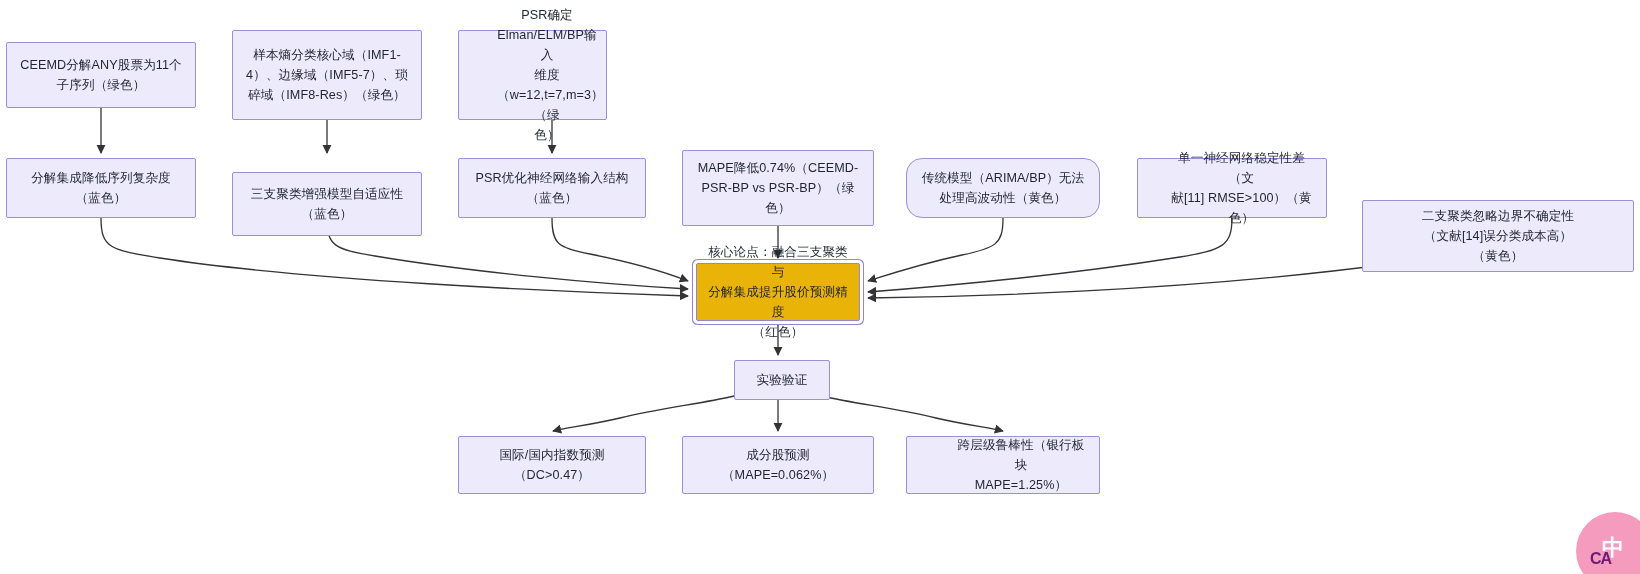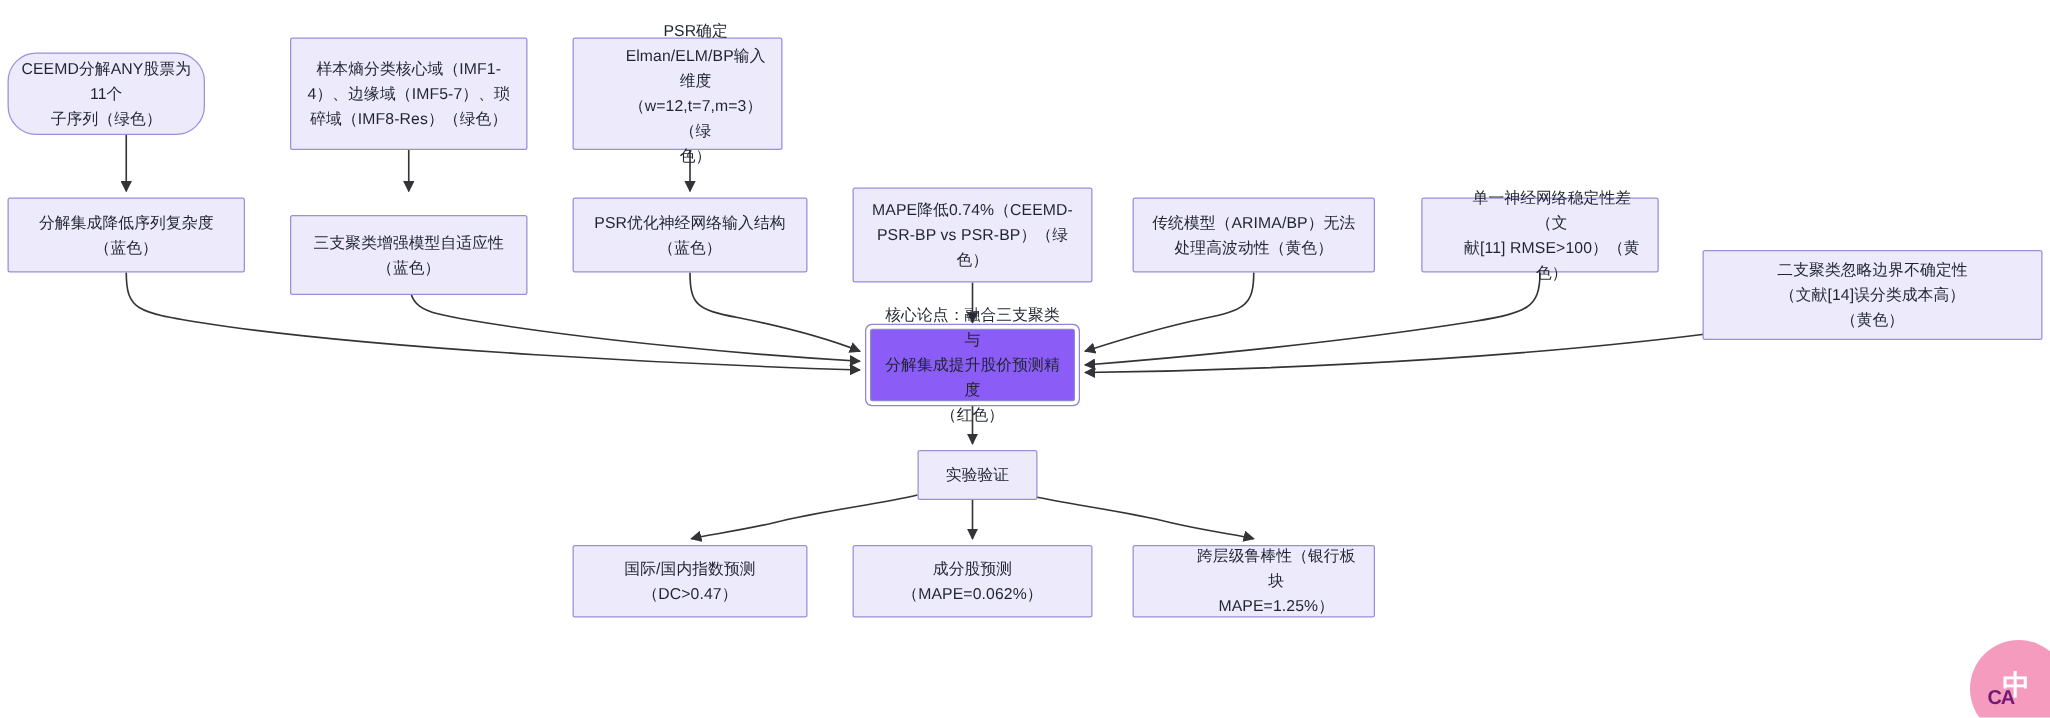--- a/index.html
+++ b/index.html
@@ -42,21 +42,21 @@
     justify-content: center;
     padding: 4px 9px;
     letter-spacing: 0.1px;
   }
   .node .label {
     display: block;
     width: 100%;
     white-space: pre-line;
   }
   .node.core {
-    background: #8b5cf6;
+    background: #eab308;
     border: 1px solid #8F86D6;
     box-shadow: 0 0 0 3px #ffffff, 0 0 0 4px #8F86D6;
     justify-content: flex-end;
   }
   .watermark {
     position: absolute;
     right: -14px;
     bottom: -16px;
     width: 78px;
     height: 78px;
@@ -114,32 +114,32 @@
       <path d="M 1464 224 C 1464 252 1450 256 1390 264 C 1180 292 950 297 868 298"></path>
 
       <path d="M 778 324 L 778 355"></path>
 
       <path d="M 734 396 C 700 404 660 408 620 418 C 590 425 565 428 553 431"></path>
       <path d="M 778 400 L 778 431"></path>
       <path d="M 822 396 C 856 404 896 408 936 418 C 966 425 991 428 1003 431"></path>
     </g>
   </svg>
 
-  <div class="node" style="left:6px; top:42px; width:158px; height:66px;border-radius:23px;">
+  <div class="node" style="left:6px; top:42px; width:190px; height:66px;">
     <span class="label">CEEMD分解ANY股票为11个
 子序列（绿色）</span>
   </div>
 
   <div class="node" style="left:232px; top:30px; width:190px; height:90px;">
     <span class="label">样本熵分类核心域（IMF1-
 4）、边缘域（IMF5-7）、琐
 碎域（IMF8-Res）（绿色）</span>
   </div>
 
-  <div class="node" style="left:458px; top:30px; width:168px; height:90px;padding-left:38px;">
+  <div class="node" style="left:458px; top:30px; width:149px; height:90px;padding-left:38px;">
     <span class="label">PSR确定Elman/ELM/BP输入
 维度（w=12,t=7,m=3）（绿
 色）</span>
   </div>
 
   <div class="node" style="left:6px; top:158px; width:190px; height:60px;">
     <span class="label">分解集成降低序列复杂度
 （蓝色）</span>
   </div>
 
@@ -152,21 +152,21 @@
     <span class="label">PSR优化神经网络输入结构
 （蓝色）</span>
   </div>
 
   <div class="node" style="left:682px; top:150px; width:192px; height:76px;">
     <span class="label">MAPE降低0.74%（CEEMD-
 PSR-BP vs PSR-BP）（绿
 色）</span>
   </div>
 
-  <div class="node" style="left:906px; top:158px; width:194px; height:60px;">
+  <div class="node" style="left:906px; top:158px; width:194px; height:60px;border-radius:16px;">
     <span class="label">传统模型（ARIMA/BP）无法
 处理高波动性（黄色）</span>
   </div>
 
   <div class="node" style="left:1137px; top:158px; width:190px; height:60px;padding-left:28px;">
     <span class="label">单一神经网络稳定性差（文
 献[11] RMSE&gt;100）（黄色）</span>
   </div>
 
   <div class="node" style="left:1362px; top:152px; width:272px; height:72px;margin-top:48px;">

